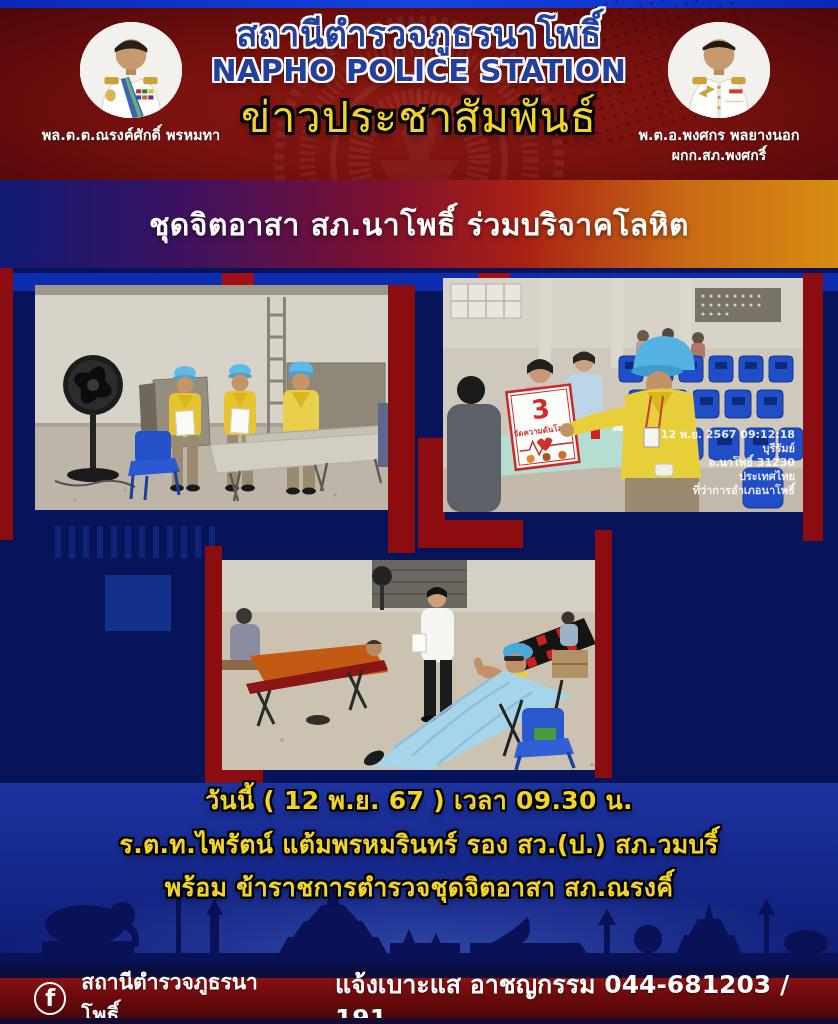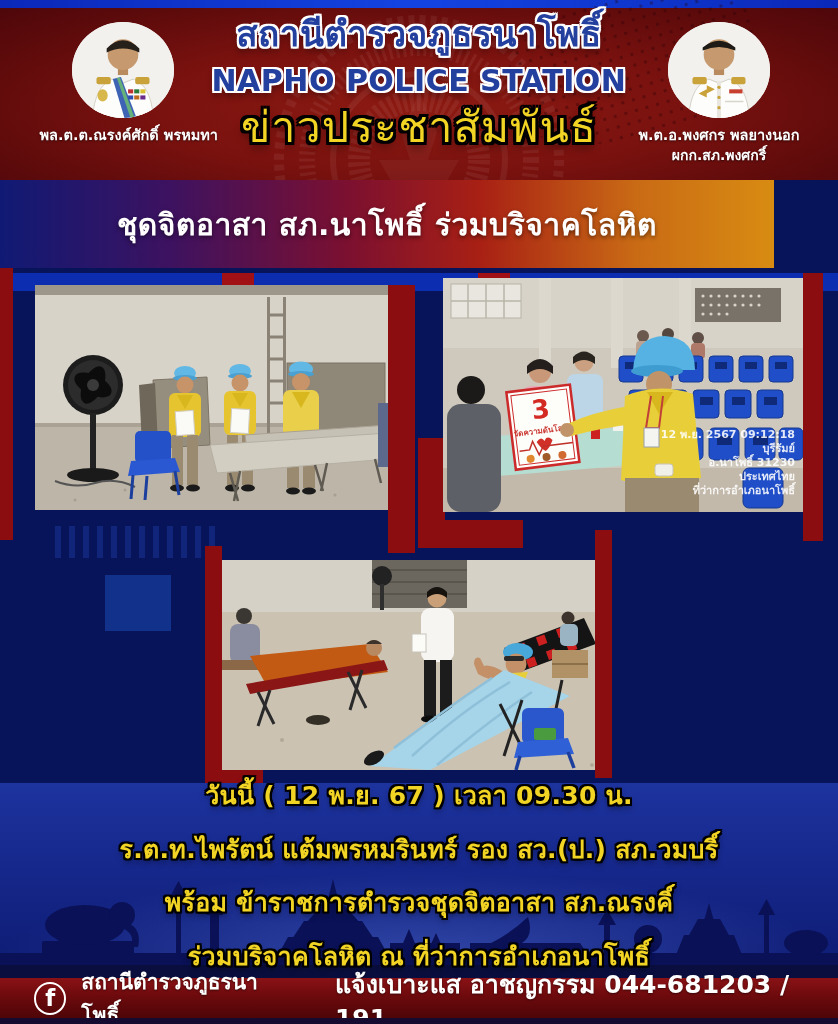--- a/index.html
+++ b/index.html
@@ -13,39 +13,39 @@
     background:linear-gradient(90deg,#0b28b8,#1344e2 50%,#0b28b8);}
   
   .header{position:absolute;left:0;top:8px;width:838px;height:172px;
     background:radial-gradient(ellipse 78% 95% at 50% 58%, #8c1a12 0%, #7a120f 40%, #5c0a0b 72%, #45050a 100%);}
   .emblem-watermark{position:absolute;left:50%;top:-8px;transform:translateX(-50%);
     width:300px;height:320px;opacity:.5;pointer-events:none;}
   .header-dots{position:absolute;right:80px;top:-14px;width:250px;height:140px;
     background-image:radial-gradient(rgba(40,0,8,.6) 1.6px, transparent 1.9px);
     background-size:11px 11px;transform:rotate(-16deg);opacity:.55;border-radius:40%;}
   .officer{position:absolute;top:14px;width:190px;text-align:center;z-index:2;}
-  .officer.left{left:28px;text-align:right;} .officer.right{right:24px;}
+  .officer.left{left:36px;} .officer.right{right:24px;}
   .portrait{width:102px;height:96px;margin:0 auto;border-radius:50%;overflow:hidden;background:#f2f1ee;}
   .officer-name{margin-top:8px;color:#fff;font-weight:bold;font-size:14.5px;line-height:1.35;
     text-shadow:0 1px 2px rgba(0,0,0,.6);}
   .officer-pos{color:#fff;font-weight:bold;font-size:14px;line-height:1.3;
     text-shadow:0 1px 2px rgba(0,0,0,.6);}
   .titles{position:absolute;left:195px;right:195px;top:6px;text-align:center;z-index:2;}
   .title-thai,.title-en{
     color:#24409f;font-weight:bold;letter-spacing:.5px;
     text-shadow:-2px -2px 0 #fff,2px -2px 0 #fff,-2px 2px 0 #fff,2px 2px 0 #fff,
       0 -2px 0 #fff,0 2px 0 #fff,-2px 0 0 #fff,2px 0 0 #fff,0 5px 7px rgba(0,0,0,.45);}
   .title-thai{font-size:35px;line-height:1.15;}
-  .title-en{font-size:30px;line-height:1.1;margin-top:10px;}
+  .title-en{font-size:30px;line-height:1.1;margin-top:0;}
   .banner{
     margin-top:8px;color:#f2d524;font-weight:normal;font-size:43px;line-height:1.05;letter-spacing:1px;
     text-shadow:-3px -3px 0 #000,3px -3px 0 #000,-3px 3px 0 #000,3px 3px 0 #000,
       0 -3px 0 #000,0 3px 0 #000,-3px 0 0 #000,3px 0 0 #000,0 6px 8px rgba(0,0,0,.5);}
   
-  .headline-bar{position:absolute;left:0;top:180px;width:774px;height:88px;
+  .headline-bar{position:absolute;left:0;top:180px;width:838px;height:88px;
     display:flex;align-items:center;justify-content:center;
     background:linear-gradient(90deg,#101a74 0%,#3d1260 22%,#7c1030 45%,#a82014 62%,#c96a15 82%,#d88c12 100%);}
   .headline-text{color:#fff;font-weight:bold;font-size:30px;letter-spacing:.5px;
     text-shadow:0 2px 4px rgba(0,0,0,.5);}
   
   .collage{position:absolute;left:0;top:268px;width:838px;height:515px;background:#081459;overflow:hidden;}
   .blue-band{position:absolute;left:0;top:5px;width:838px;height:18px;background:#0c2db0;}
   .band-red{position:absolute;background:#a01014;height:18px;top:5px;}
   .band-red.b1{left:222px;width:32px;} .band-red.b2{left:478px;width:32px;}
   .deco-stripes{position:absolute;left:55px;top:258px;width:165px;height:32px;opacity:.6;
@@ -65,21 +65,21 @@
   .photo1{left:35px;top:17px;width:353px;height:225px;}
   .photo2{left:443px;top:10px;width:360px;height:234px;}
   .photo3{left:222px;top:292px;width:373px;height:210px;}
   
   .details{position:absolute;left:0;top:783px;width:838px;height:182px;
     background:linear-gradient(180deg,#1d339e 0%,#16288c 45%,#0e1c74 100%);}
   .details::before{content:"";position:absolute;left:0;right:0;bottom:0;height:130px;
     background:radial-gradient(ellipse 70% 100% at 50% 100%, rgba(110,145,255,.38), rgba(110,145,255,0) 72%);}
   .silhouette{position:absolute;left:0;bottom:0;width:838px;height:92px;z-index:1;}
   .detail-lines{position:absolute;inset:0;z-index:2;display:flex;flex-direction:column;
-    align-items:center;justify-content:center;gap:26px;padding-top:4px;}
+    align-items:center;gap:16px;padding-top:4px;}
   .detail-line{color:#f2d524;font-weight:bold;font-size:25px;line-height:1.1;letter-spacing:.3px;
     text-shadow:-2px -2px 0 #000,2px -2px 0 #000,-2px 2px 0 #000,2px 2px 0 #000,
       0 -2px 0 #000,0 2px 0 #000,-2px 0 0 #000,2px 0 0 #000,0 4px 6px rgba(0,0,0,.55);}
   
   .prefooter{position:absolute;left:0;top:965px;width:838px;height:13px;background:#090e3e;}
   .footer{position:absolute;left:0;top:978px;width:838px;height:40px;
     background:linear-gradient(180deg,#8a1216 0%,#6d0a0d 45%,#4e0507 100%);
     display:flex;align-items:center;padding-left:34px;box-sizing:border-box;}
   .fb-icon{width:33px;height:33px;border:2.5px solid #fff;border-radius:50%;
     display:flex;align-items:center;justify-content:center;box-sizing:border-box;
@@ -526,21 +526,20 @@
           <polygon points="704,48 714,48 709,30"></polygon>
         <rect x="764" y="40" width="5" height="42"></rect>
           <polygon points="758,42 775,42 766.5,26"></polygon>
         <ellipse cx="806" cy="70" rx="22" ry="13"></ellipse>
       </g>
     </svg>
     <div class="detail-lines">
       <div class="detail-line">วันนี้ ( 12 พ.ย. 67 )  เวลา 09.30 น.</div>
       <div class="detail-line">ร.ต.ท.ไพรัตน์ แต้มพรหมรินทร์ รอง สว.(ป.) สภ.วมบริ์</div>
       <div class="detail-line">พร้อม ข้าราชการตำรวจชุดจิตอาสา สภ.ณรงคิ์</div>
-      <div class="detail-line">ร่วมบริจาคโลหิต ณ ที่ว่าการอำเภอนาโพธิ์</div>
     </div>
   </div>
 
   <div class="prefooter"></div>
   <div class="footer">
     <div class="fb-icon">f</div>
     <div class="fb-name">สถานีตำรวจภูธรนาโพธิ์</div>
     <div class="hotline">แจ้งเบาะแส อาชญกรรม 044-681203 / 191</div>
   </div>
   <div class="bottom-strip"></div>

